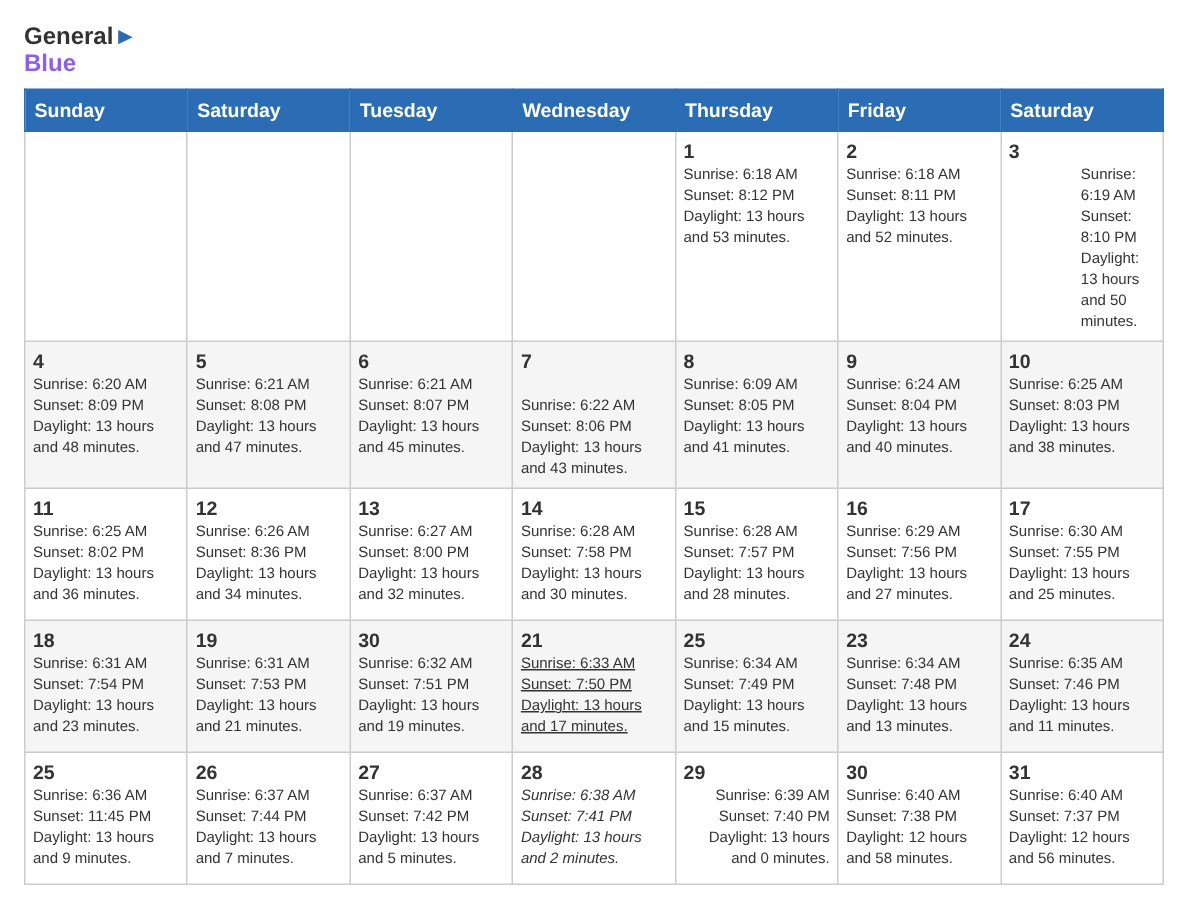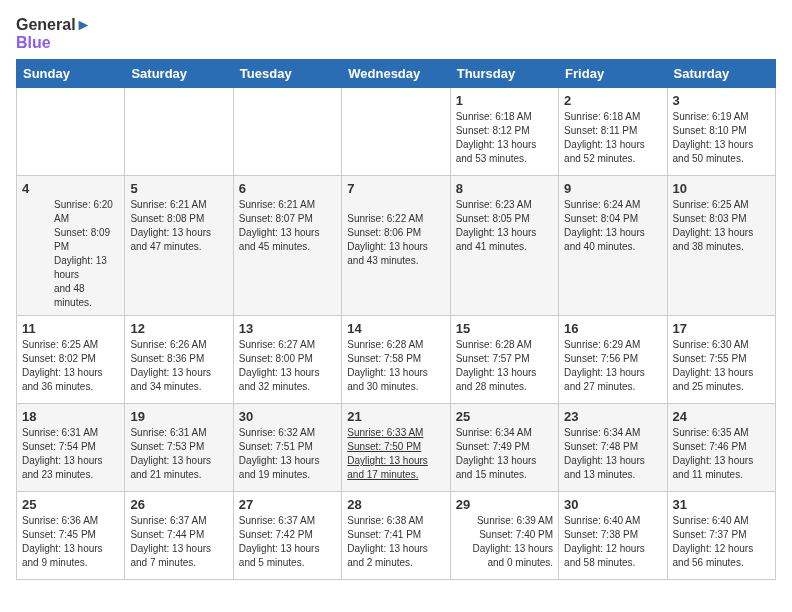--- a/index.html
+++ b/index.html
@@ -116,30 +116,30 @@
         </td>
         <td>
           <div class="day-number">2</div>
           <div class="day-info" style="white-space: pre-line;">Sunrise: 6:18 AM
 Sunset: 8:11 PM
 Daylight: 13 hours
 and 52 minutes.</div>
         </td>
         <td>
           <div class="day-number">3</div>
-          <div class="day-info" style="white-space: pre-line;">Sunrise: 6:19 AM
+          <div class="day-info" style="white-space: pre-line; margin-left: 48px;">Sunrise: 6:19 AM
 Sunset: 8:10 PM
 Daylight: 13 hours
 and 50 minutes.</div>
         </td>
       </tr>
       <tr>
         <td>
           <div class="day-number">4</div>
-          <div class="day-info" style="white-space: pre-line; margin-left: 32px;">Sunrise: 6:20 AM
+          <div class="day-info" style="white-space: pre-line;">Sunrise: 6:20 AM
 Sunset: 8:09 PM
 Daylight: 13 hours
 and 48 minutes.</div>
         </td>
         <td>
           <div class="day-number">5</div>
           <div class="day-info" style="white-space: pre-line;">Sunrise: 6:21 AM
 Sunset: 8:08 PM
 Daylight: 13 hours
 and 47 minutes.</div>
@@ -153,21 +153,21 @@
         </td>
         <td>
           <div class="day-number">7</div>
           <div class="day-info" style="white-space: pre-line; margin-top: 16px;">Sunrise: 6:22 AM
 Sunset: 8:06 PM
 Daylight: 13 hours
 and 43 minutes.</div>
         </td>
         <td>
           <div class="day-number">8</div>
-          <div class="day-info" style="white-space: pre-line;">Sunrise: 6:23 AM
+          <div class="day-info" style="white-space: pre-line;">Sunrise: 6:09 AM
 Sunset: 8:05 PM
 Daylight: 13 hours
 and 41 minutes.</div>
         </td>
         <td>
           <div class="day-number">9</div>
           <div class="day-info" style="white-space: pre-line;">Sunrise: 6:24 AM
 Sunset: 8:04 PM
 Daylight: 13 hours
 and 40 minutes.</div>
@@ -279,41 +279,41 @@
           <div class="day-info" style="white-space: pre-line;">Sunrise: 6:35 AM
 Sunset: 7:46 PM
 Daylight: 13 hours
 and 11 minutes.</div>
         </td>
       </tr>
       <tr>
         <td>
           <div class="day-number">25</div>
           <div class="day-info" style="white-space: pre-line;">Sunrise: 6:36 AM
-Sunset: 7:45 PM
+Sunset: 11:45 PM
 Daylight: 13 hours
 and 9 minutes.</div>
         </td>
         <td>
           <div class="day-number">26</div>
           <div class="day-info" style="white-space: pre-line;">Sunrise: 6:37 AM
 Sunset: 7:44 PM
 Daylight: 13 hours
 and 7 minutes.</div>
         </td>
         <td>
           <div class="day-number">27</div>
           <div class="day-info" style="white-space: pre-line;">Sunrise: 6:37 AM
 Sunset: 7:42 PM
 Daylight: 13 hours
 and 5 minutes.</div>
         </td>
         <td>
           <div class="day-number">28</div>
-          <div class="day-info" style="white-space: pre-line;">Sunrise: 6:38 AM
+          <div class="day-info" style="white-space: pre-line; font-style: italic;">Sunrise: 6:38 AM
 Sunset: 7:41 PM
 Daylight: 13 hours
 and 2 minutes.</div>
         </td>
         <td>
           <div class="day-number">29</div>
           <div class="day-info" style="white-space: pre-line; text-align: right;">Sunrise: 6:39 AM
 Sunset: 7:40 PM
 Daylight: 13 hours
 and 0 minutes.</div>

